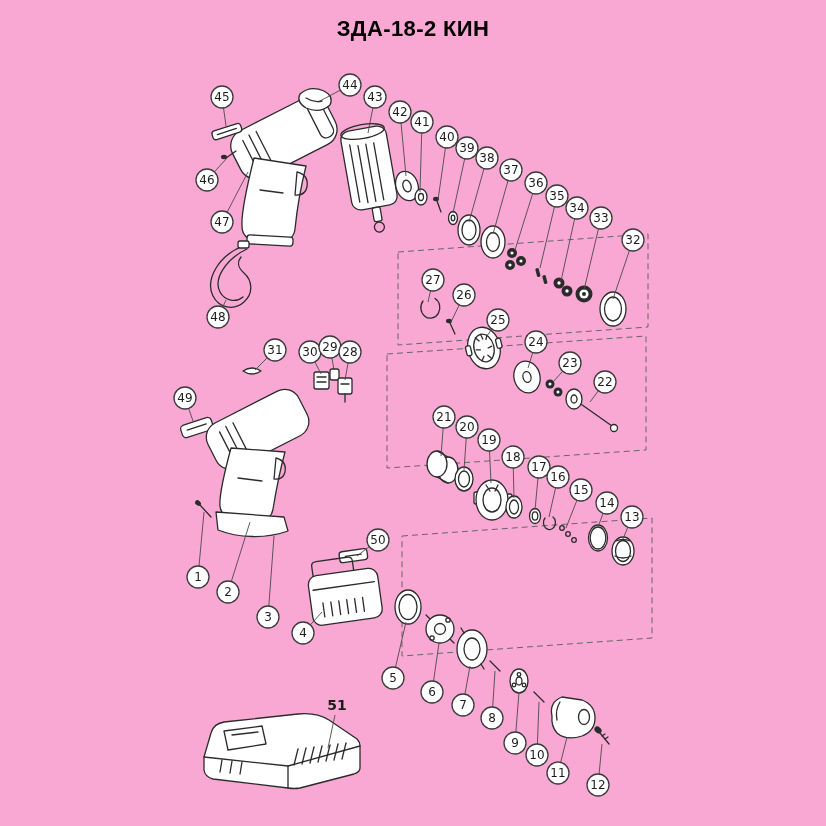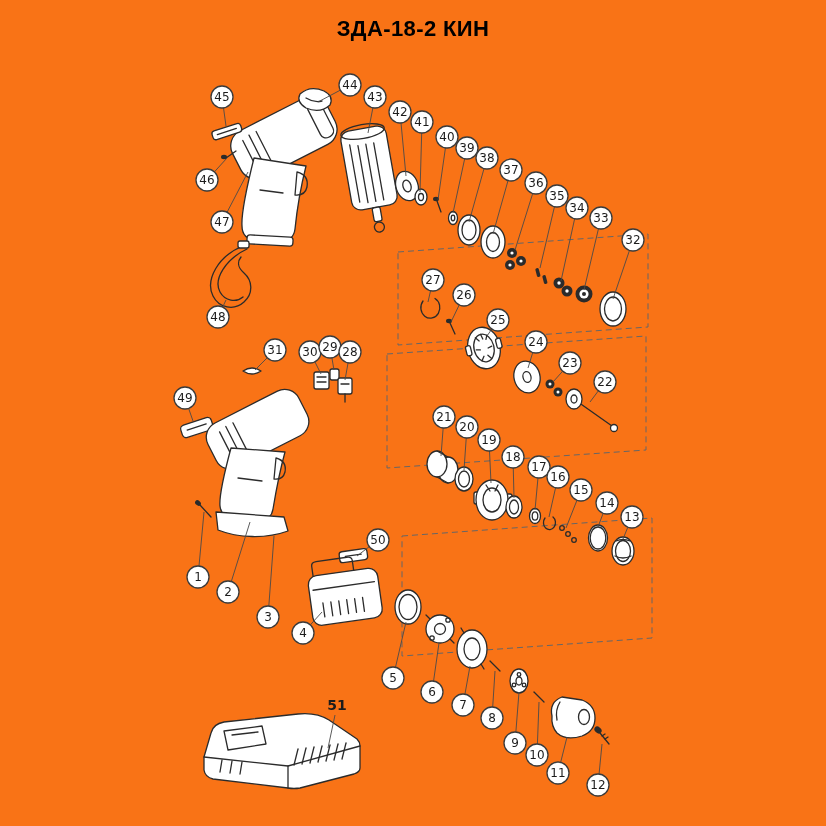--- a/index.html
+++ b/index.html
@@ -1,17 +1,17 @@
 <!DOCTYPE html>
 <html><head>
 <meta charset="utf-8">
 <style>
   html,body{margin:0;padding:0;background:#fff;}
   body{width:826px;height:826px;font-family:"DejaVu Sans",sans-serif;}
-  .stage{position:relative;width:826px;height:826px;background:#f97316;overflow:hidden;}
+  .stage{position:relative;width:826px;height:826px;background:#f9a8d4;overflow:hidden;}
   .title{position:absolute;top:16px;left:0;width:100%;text-align:center;
          font-family:"Liberation Sans",sans-serif;font-size:22px;font-weight:600;
          color:#000;letter-spacing:.4px;}
   svg{position:absolute;left:0;top:0;}
   .part, .part *{fill:none;stroke:#2b2b2b;stroke-width:1.3;stroke-linecap:round;stroke-linejoin:round;}
   .part .w{fill:#ffffff;}
   .part .dark{fill:#2b2b2b;stroke:none;}
   .part .wh{fill:#ffffff;stroke:none;}
   .dash{fill:none;stroke:#666;stroke-width:1;stroke-dasharray:6 4;}
   .leader{stroke:#4a4a4a;stroke-width:.9;fill:none;}

